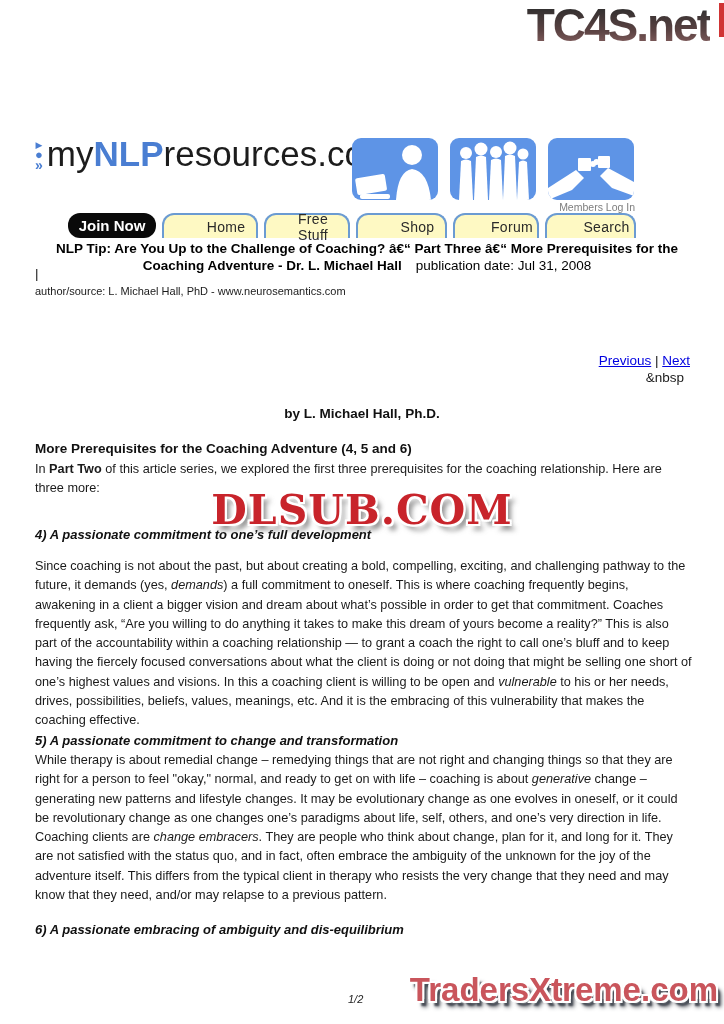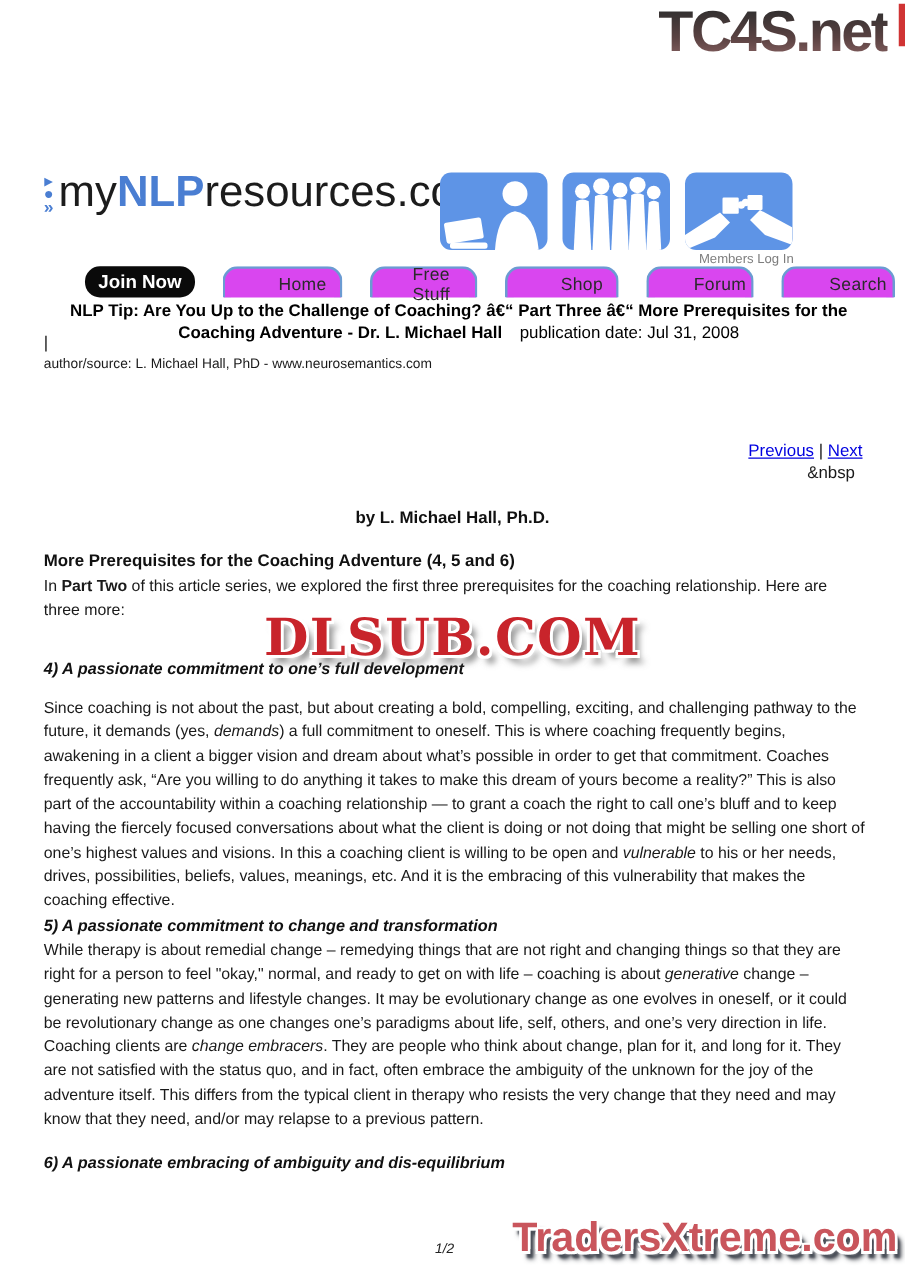--- a/index.html
+++ b/index.html
@@ -28,23 +28,23 @@
   .logo-text .hl{color:#4a7ed2;font-weight:bold;}
   .tagline{position:absolute;left:38px;top:180px;font-size:15px;color:#3c3c3c;letter-spacing:.4px;}
   .tagline .dot{color:#4a7ed2;font-weight:bold;padding:0 3px;}
 
   .hero-boxes{position:absolute;top:138px;left:352px;display:flex;gap:12px;}
   .hero-box{width:86px;height:62px;background:#5e94e6;border-radius:9px;overflow:hidden;}
   .hero-box svg{display:block;width:100%;height:100%;}
   .members{position:absolute;top:201px;right:89px;font-size:10.5px;color:#7e7e7e;}
 
   
-  .nav{position:absolute;top:213px;left:68px;display:flex;gap:22px;align-items:flex-end;height:25px;}
+  .nav{position:absolute;top:213px;left:68px;display:flex;gap:6px;align-items:flex-end;height:25px;}
   .tab{box-sizing:border-box;height:25px;border:2px solid #6b9bd2;border-bottom:none;
-    border-radius:12px 12px 0 0;background:#d946ef;color:#2a2a2a;font-size:14px;letter-spacing:.3px;
+    border-radius:12px 12px 0 0;background:#fef9c3;color:#2a2a2a;font-size:14px;letter-spacing:.3px;
     display:flex;align-items:center;justify-content:center;cursor:pointer;padding-left:32px;}
   .tab-join{background:#0a0a0a;border:none;border-radius:12px;color:#fff;font-weight:bold;
     font-size:15px;width:88px;height:25px;display:flex;align-items:center;justify-content:center;cursor:pointer;}
   .t-home{width:96px}.t-free{width:86px}.t-shop{width:91px}.t-forum{width:86px}.t-search{width:91px}
 
   
   .title{position:absolute;top:240px;left:40px;width:654px;text-align:center;
     font-size:13.5px;font-weight:bold;line-height:17px;color:#000;}
   .title .pub{font-weight:normal;margin-left:14px;}
   .pipe{position:absolute;top:266px;left:35px;font-size:13.5px;}

